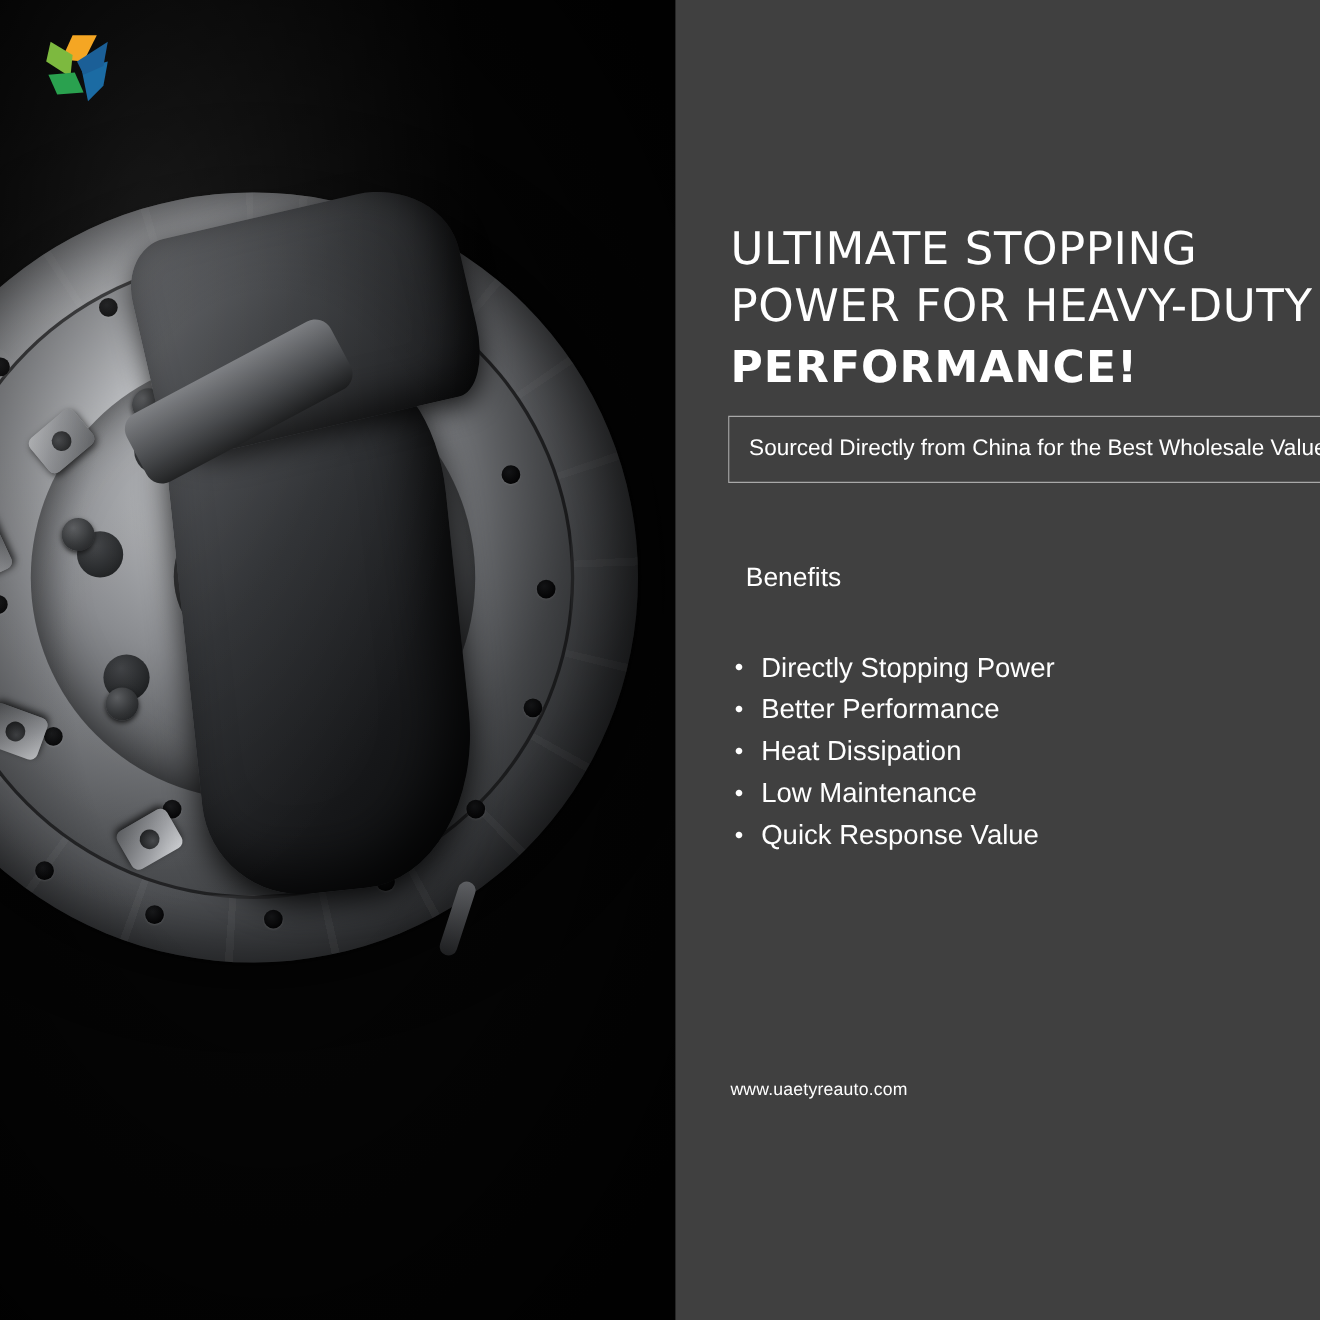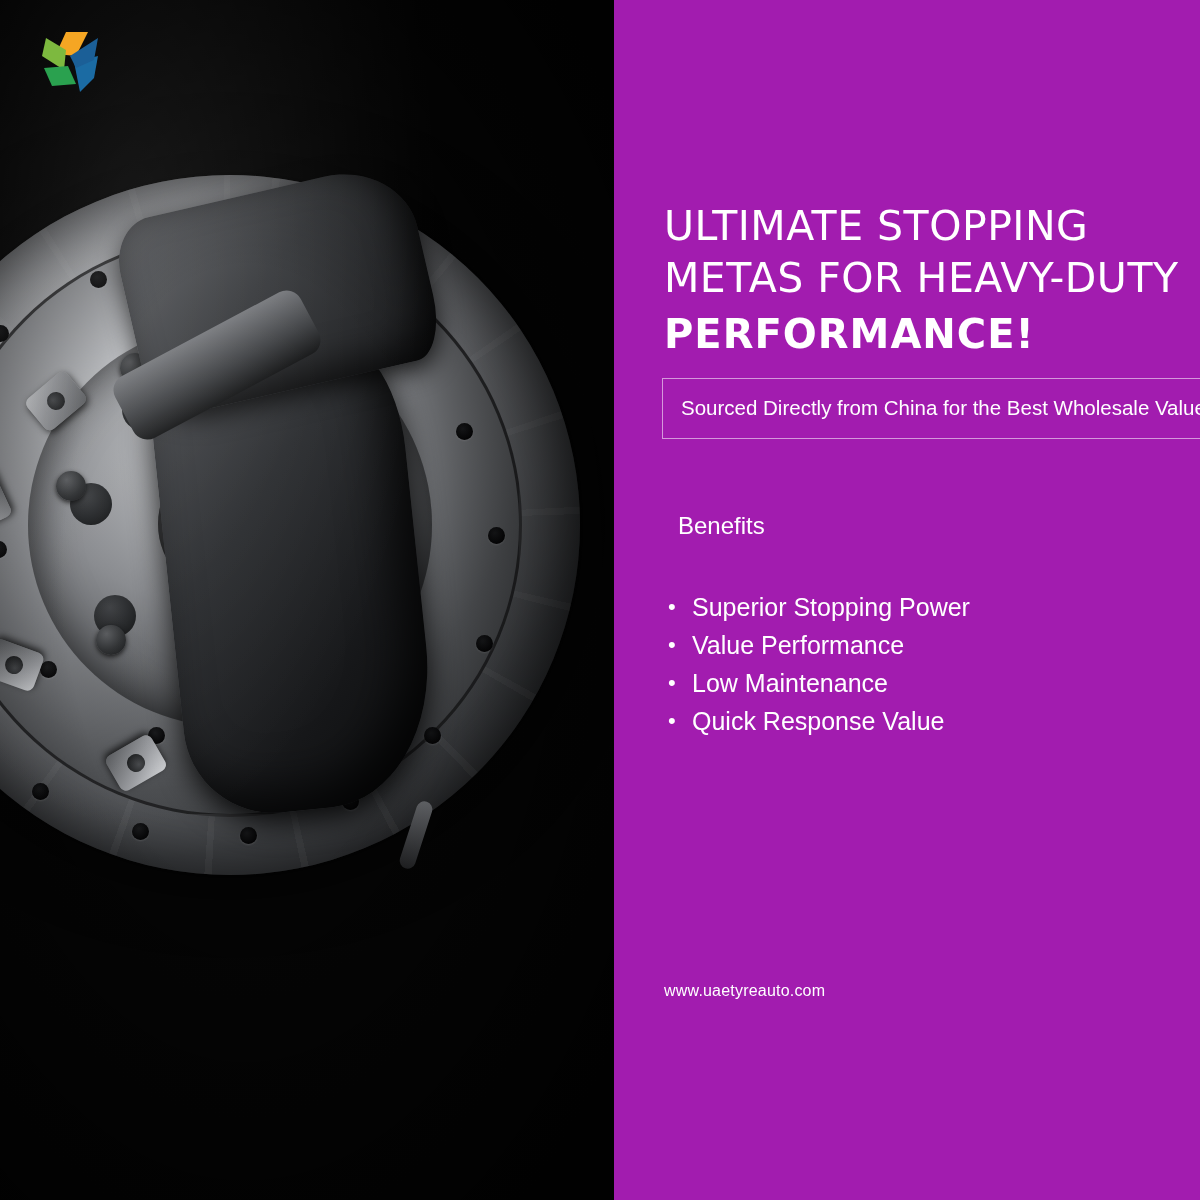--- a/index.html
+++ b/index.html
@@ -189,21 +189,21 @@
     font-weight: 700;
     letter-spacing: 1px;
     font-family: "DejaVu Sans", sans-serif;
   }
 
   
   .blue-panel {
     position: absolute;
     right: 0; top: 0;
     width: 586px; height: 1200px;
-    background: #a21caf;
+    background: #404040;
   }
   .headline {
     position: absolute;
     left: 50px; top: 200px;
     width: 540px;
     color: #ffffff;
     font-size: 41px;
     line-height: 52px;
     font-weight: 400;
     letter-spacing: 0.5px;
@@ -347,32 +347,33 @@
         <path d="M44 66 L58 52 L62 30 L38 36 Z" fill="#1b6ba3"></path>
         <path d="M34 30 L62 12 L58 34 L40 42 Z" fill="#1b5f97"></path>
       </svg>
     </span>
   </div>
 
   <div class="blue-panel">
 
     <div class="headline">
       <span>ULTIMATE STOPPING</span><br>
-      <span>METAS FOR HEAVY-DUTY</span>
+      <span>POWER FOR HEAVY-DUTY</span>
       <span class="bold">PERFORMANCE!</span>
     </div>
 
     <div class="subbox">
       <span>Sourced Directly from China for the Best Wholesale Value</span>
     </div>
 
     <div class="benefits-title">Benefits</div>
 
     <ul class="benefits-list">
-      <li>Superior Stopping Power</li>
-      <li>Value Performance</li>
+      <li>Directly Stopping Power</li>
+      <li>Better Performance</li>
+      <li>Heat Dissipation</li>
       <li>Low Maintenance</li>
       <li>Quick Response Value</li>
     </ul>
 
     <div class="website">www.uaetyreauto.com</div>
   </div>
 </div>
 
 </body></html>

